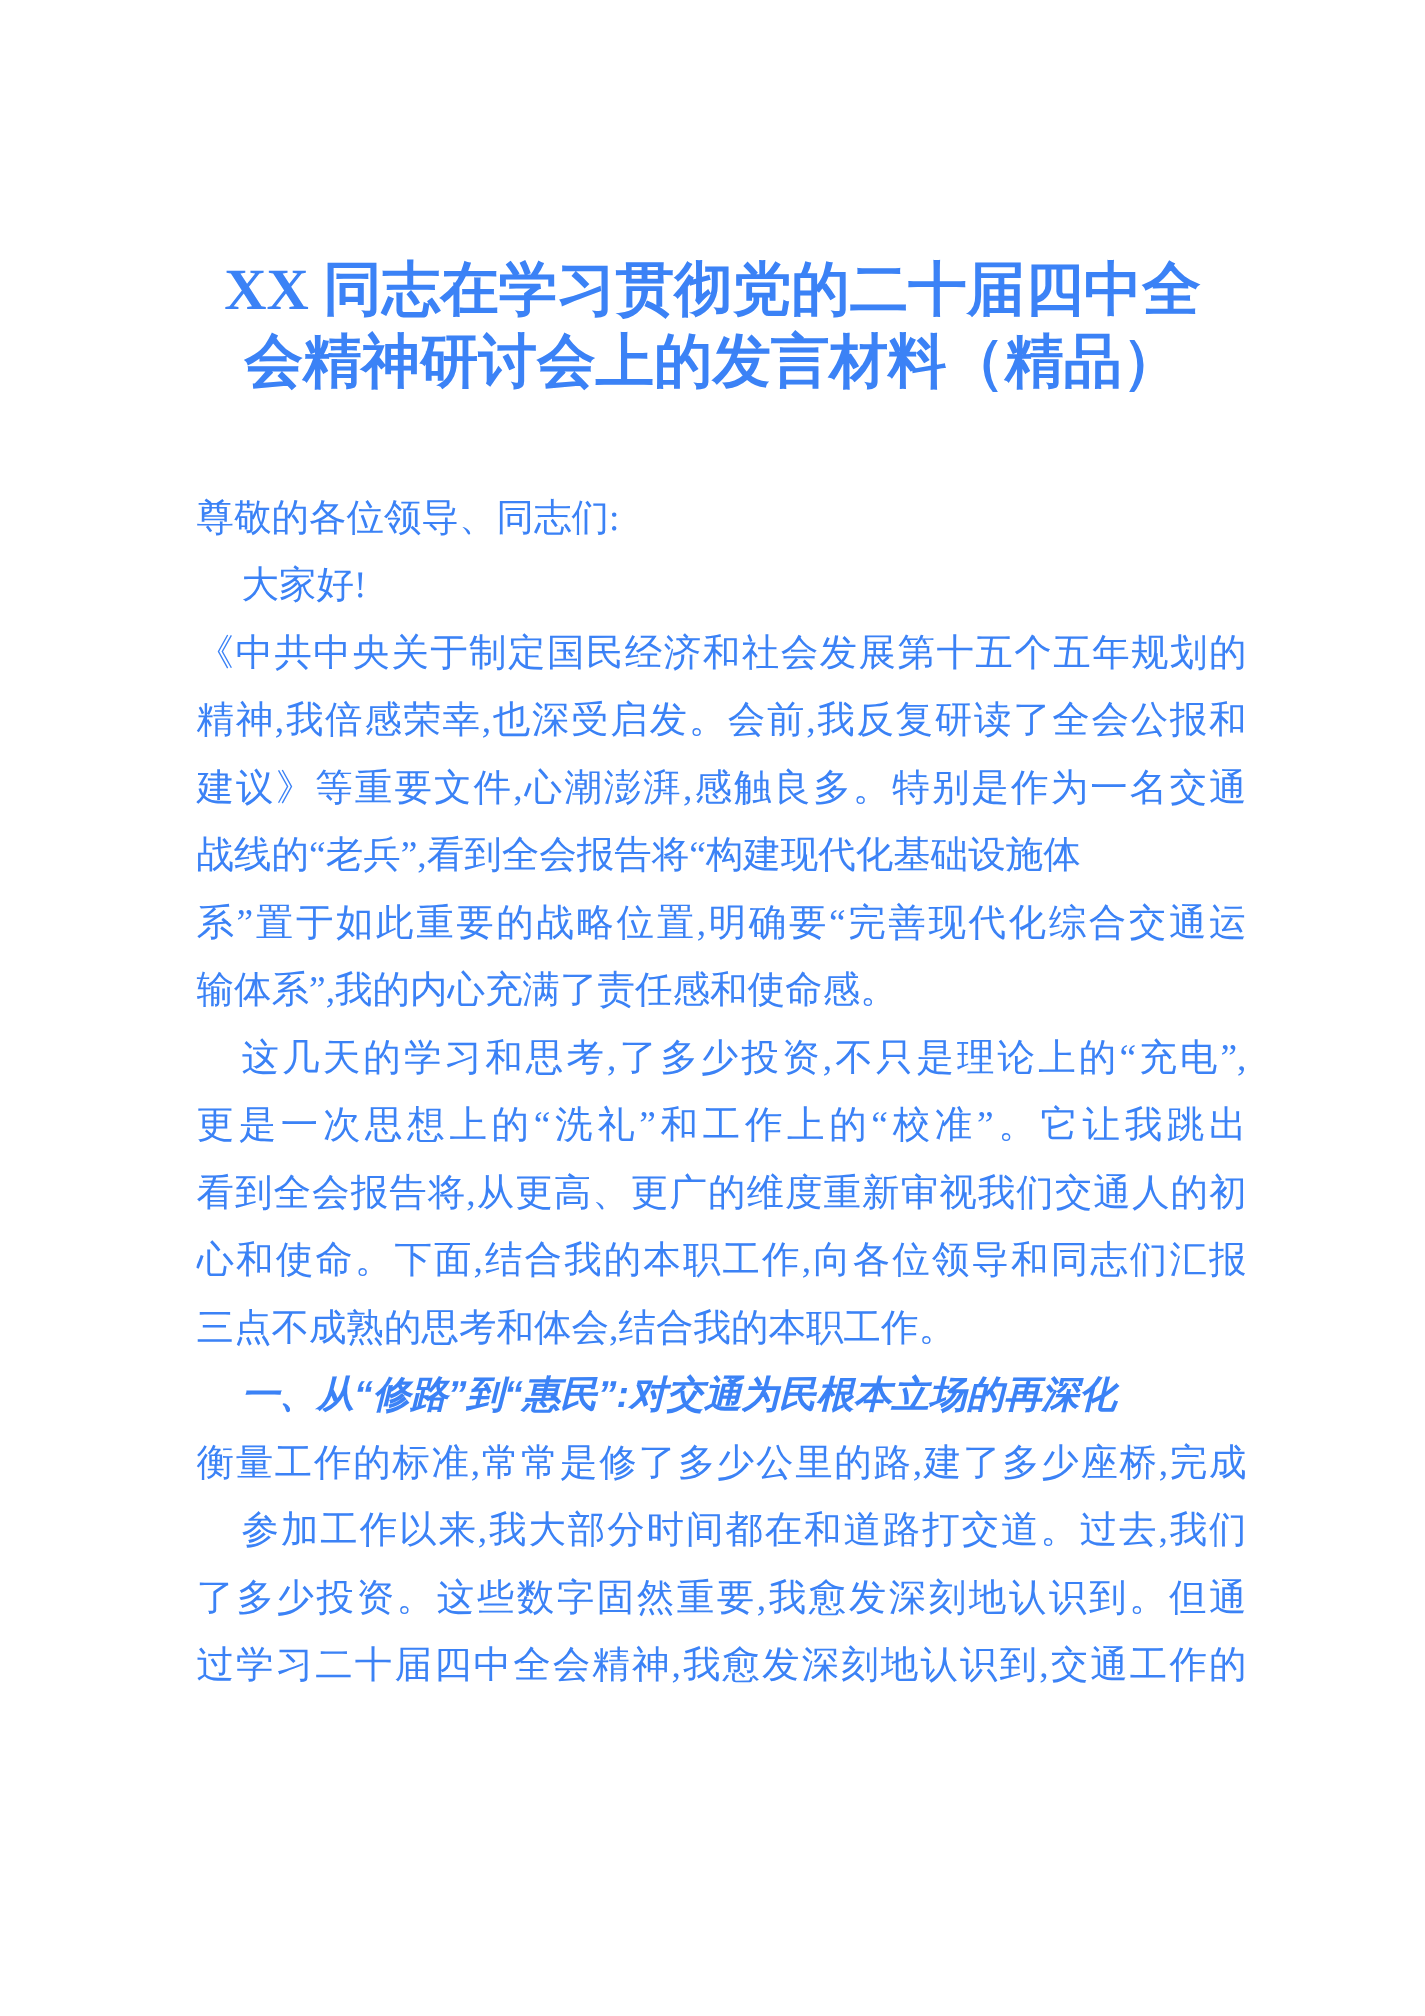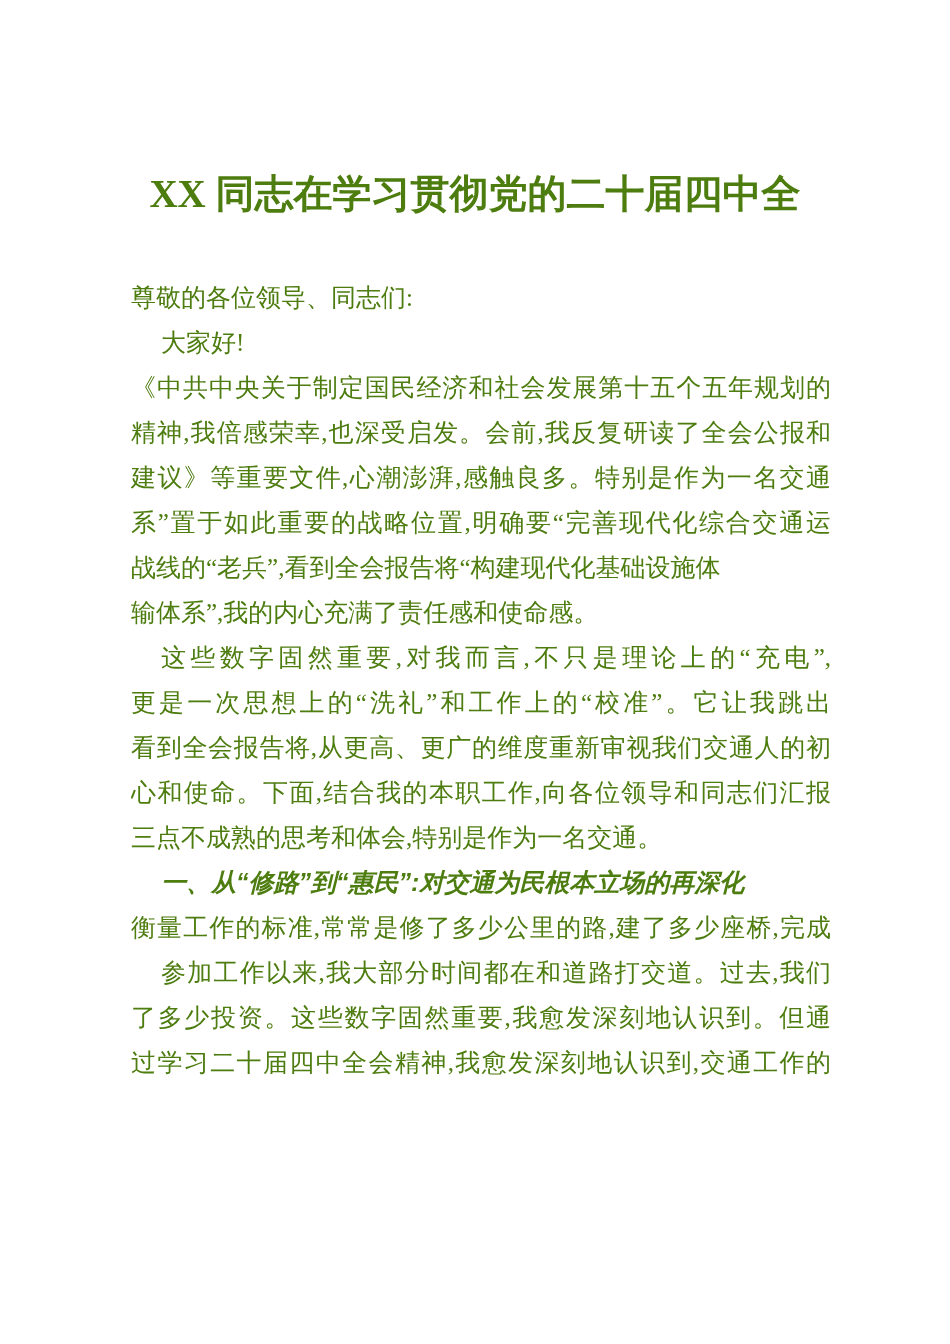--- a/index.html
+++ b/index.html
@@ -4,21 +4,21 @@
 <style>
   html, body {
     margin: 0;
     padding: 0;
     background: #ffffff;
   }
   .page {
     width: 950px;
     height: 1344px;
     background: #ffffff;
-    color: #4d7c0f;
+    color: #3b82f6;
     overflow: hidden;
     font-family: "Liberation Serif", "DejaVu Serif", serif;
   }
   .title {
     margin: 170px 66px 0 66px;
     font-size: 39px;
     line-height: 48px;
     font-weight: 700;
     text-align: center;
     font-family: "Liberation Serif", "DejaVu Serif", serif;
@@ -53,40 +53,41 @@
     font-style: italic;
   }
 </style>
 </head>
 <body>
 
 <div class="page">
 
   <h1 class="title">
     <span class="tline">XX 同志在学习贯彻党的二十届四中全</span>
+    <span class="tline">会精神研讨会上的发言材料（精品）</span>
   </h1>
 
   <div class="content">
 
     <div class="line">尊敬的各位领导、同志们:</div>
 
     <div class="line indent">大家好!</div>
 
     <div class="line stretch">《中共中央关于制定国民经济和社会发展第十五个五年规划的</div>
     <div class="line stretch">精神,我倍感荣幸,也深受启发。会前,我反复研读了全会公报和</div>
     <div class="line stretch">建议》等重要文件,心潮澎湃,感触良多。特别是作为一名交通</div>
+    <div class="line">战线的“老兵”,看到全会报告将“构建现代化基础设施体</div>
     <div class="line stretch">系”置于如此重要的战略位置,明确要“完善现代化综合交通运</div>
-    <div class="line">战线的“老兵”,看到全会报告将“构建现代化基础设施体</div>
     <div class="line">输体系”,我的内心充满了责任感和使命感。</div>
 
-    <div class="line indent stretch">这些数字固然重要,对我而言,不只是理论上的“充电”,</div>
+    <div class="line indent stretch">这几天的学习和思考,了多少投资,不只是理论上的“充电”,</div>
     <div class="line stretch">更是一次思想上的“洗礼”和工作上的“校准”。它让我跳出</div>
     <div class="line stretch">看到全会报告将,从更高、更广的维度重新审视我们交通人的初</div>
     <div class="line stretch">心和使命。下面,结合我的本职工作,向各位领导和同志们汇报</div>
-    <div class="line">三点不成熟的思考和体会,特别是作为一名交通。</div>
+    <div class="line">三点不成熟的思考和体会,结合我的本职工作。</div>
 
     <div class="line indent heading">一、从“修路”到“惠民”:对交通为民根本立场的再深化</div>
 
     <div class="line stretch">衡量工作的标准,常常是修了多少公里的路,建了多少座桥,完成</div>
     <div class="line indent stretch">参加工作以来,我大部分时间都在和道路打交道。过去,我们</div>
     <div class="line stretch">了多少投资。这些数字固然重要,我愈发深刻地认识到。但通</div>
     <div class="line stretch">过学习二十届四中全会精神,我愈发深刻地认识到,交通工作的</div>
 
   </div>
 </div>

